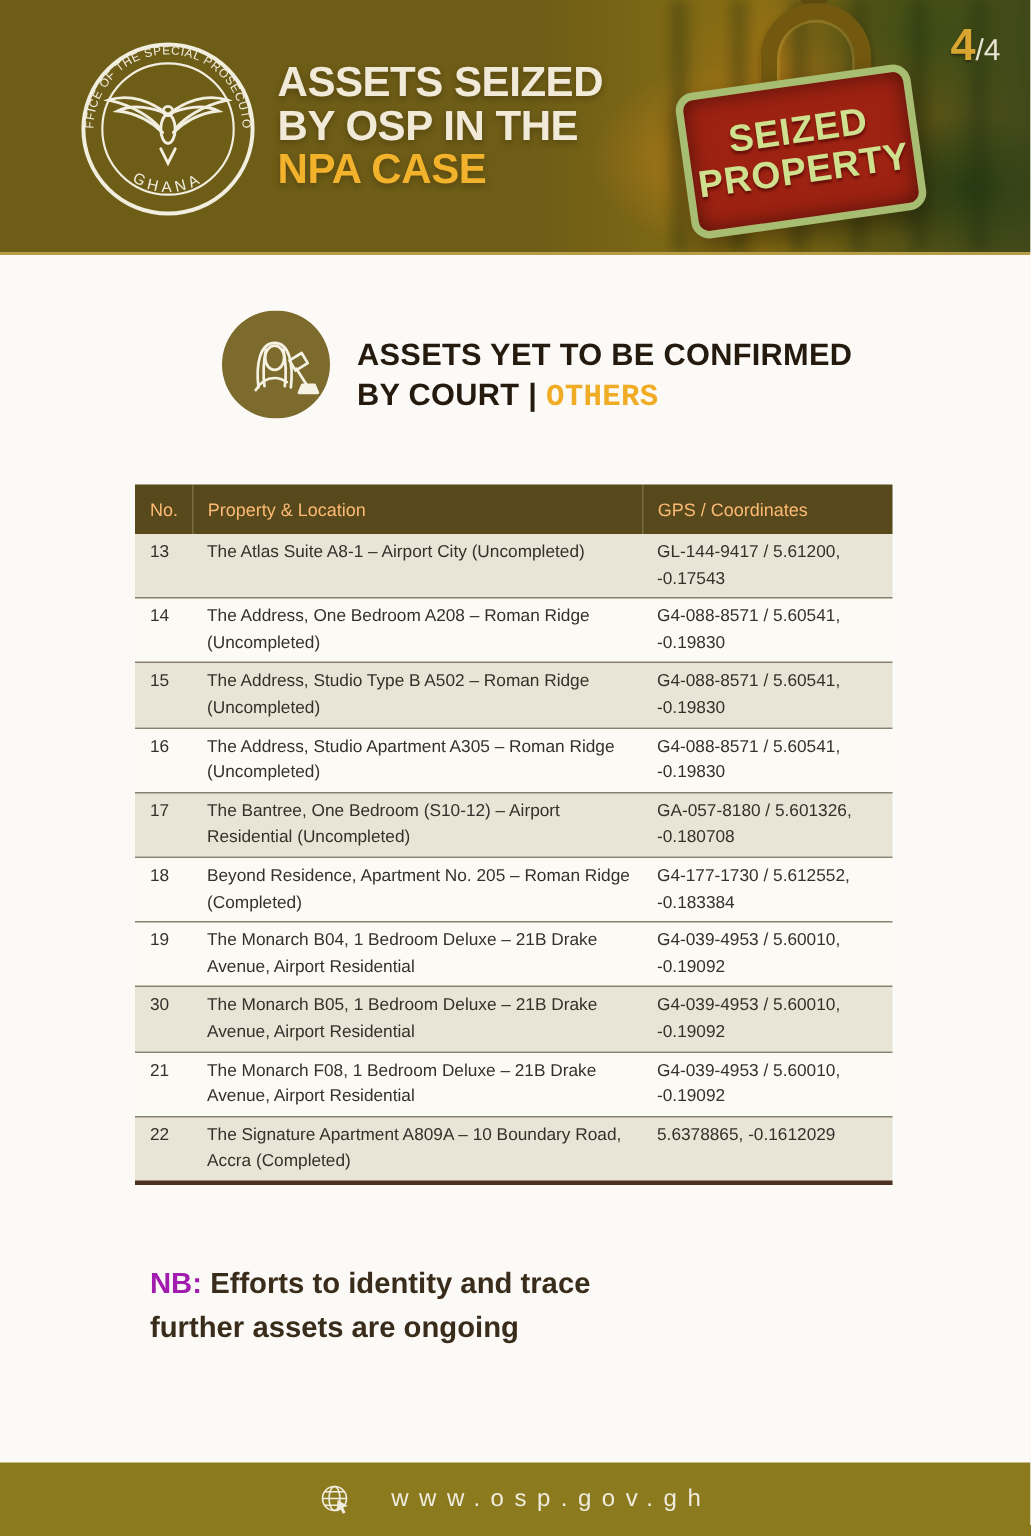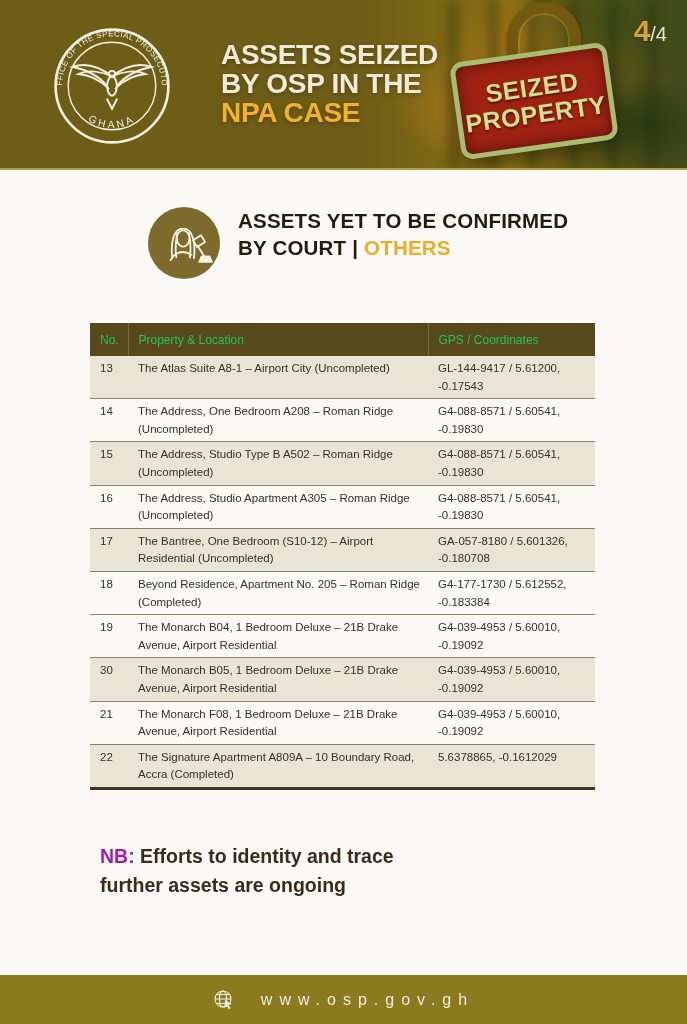--- a/index.html
+++ b/index.html
@@ -29,21 +29,21 @@
        rgba(28,42,14,.30) 0 12px, rgba(28,42,14,0) 12px 40px);
     filter:blur(4px);
   }
 
   
   .logo-seal { position:absolute; left:52px; top:26px; width:120px; height:120px; z-index:3; }
 
   
   .header-title { position:absolute; left:185px; top:40px; z-index:3;
     font-weight:700; font-size:28px; line-height:29px; letter-spacing:-.3px;
-    color:#f2ead8; text-shadow:0 2px 4px rgba(40,28,0,.35);margin-left:36px; }
+    color:#f2ead8; text-shadow:0 2px 4px rgba(40,28,0,.35); }
   .header-title .gold { color:#f3b22b; }
 
   
   .page-num { position:absolute; top:14px; right:20px; z-index:4;text-align:center; }
   .page-num .big   { font-size:30px; font-weight:700; color:#d8a531; text-shadow:0 1px 2px rgba(0,0,0,.4); }
   .page-num .small { font-size:20px; font-weight:400; color:#e9e5d4; }
 
   
   .lock-assembly { position:absolute; right:34px; top:-8px; width:220px; height:185px; z-index:3; }
   .chain-link { position:absolute; left:100px; top:-14px; width:20px; height:28px;
@@ -53,32 +53,32 @@
     box-shadow: inset 0 0 0 2px rgba(190,150,55,.4), 0 2px 4px rgba(0,0,0,.3); }
   .seized-tag { position:absolute; left:22px; top:60px; width:158px; height:98px;
     background:#9e2212; border:5px solid #a6bd72; border-radius:12px;
     transform:rotate(-8deg);
     display:flex; flex-direction:column; align-items:center; justify-content:center;
     box-shadow:0 8px 16px rgba(20,16,0,.45), inset 0 0 14px rgba(0,0,0,.5); }
   .seized-tag span { font-weight:700; font-size:25px; line-height:27px; letter-spacing:.5px;
     color:#cfe08f; text-shadow:0 2px 2px rgba(60,0,0,.6); }
 
   
-  .section-head { position:absolute; left:148px; top:207px; display:flex; align-items:flex-start; gap:18px; }
+  .section-head { position:absolute; left:148px; top:207px; display:flex; align-items:flex-end; gap:18px; }
   .section-icon { width:72px; height:72px; flex:0 0 72px; }
   .section-title { font-weight:700; font-size:20.5px; line-height:27px;
     color:#241a0e; letter-spacing:.2px; }
-  .section-title .gold { color:#f0ac25; }
+  .section-title .gold { color:#f0ac25;font-family:Liberation Mono, monospace; }
 
   
   .assets-table { position:absolute; left:90px; top:323px; width:505px;
     border-collapse:collapse; table-layout:fixed;
     font-size:11.5px; color:#34302a; }
   .assets-table thead th {
-    background:#57491c; color:#22c55e; font-weight:400; font-size:12px;
+    background:#57491c; color:#fdba74; font-weight:400; font-size:12px;
     text-align:left; height:33px; padding:0 6px 0 10px; }
   .assets-table thead th + th { border-left:1px solid rgba(240,230,200,.22); }
   .assets-table tbody td { padding:4px 8px 3px 10px; vertical-align:top; line-height:17.6px; }
   .assets-table tbody tr { border-top:1.5px solid #87816f; background:#fbfaf5; }
   .assets-table tbody tr:first-child { border-top:none; }
   .assets-table tbody tr.shaded { background:#e9e5d6;padding-left:19px; }
   .assets-table tbody tr:last-child { border-bottom:3px solid #4c3020; }
 
   
   .note { position:absolute; left:100px; top:842px; width:340px;

